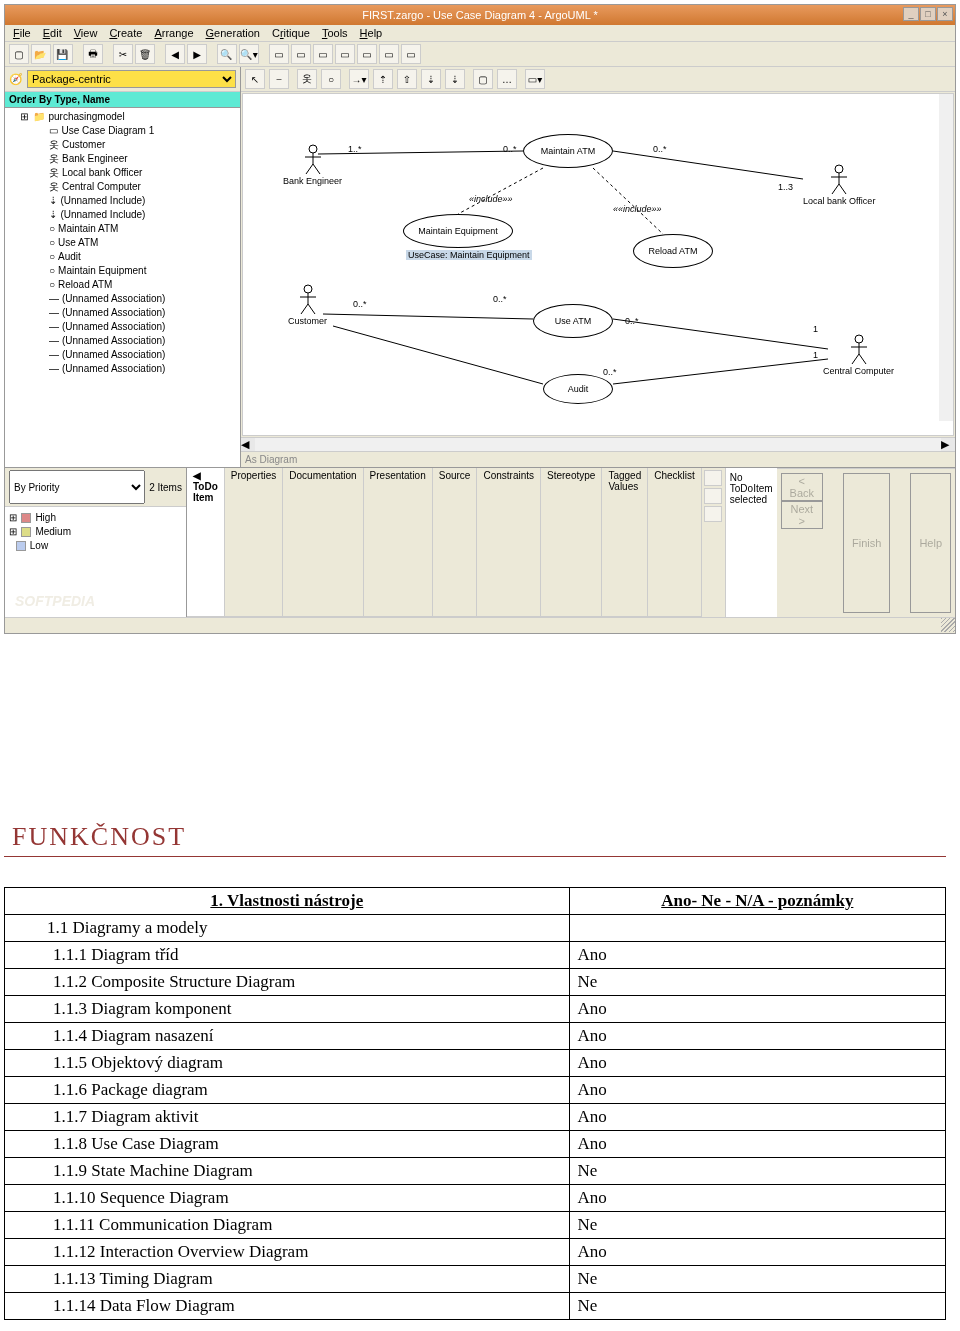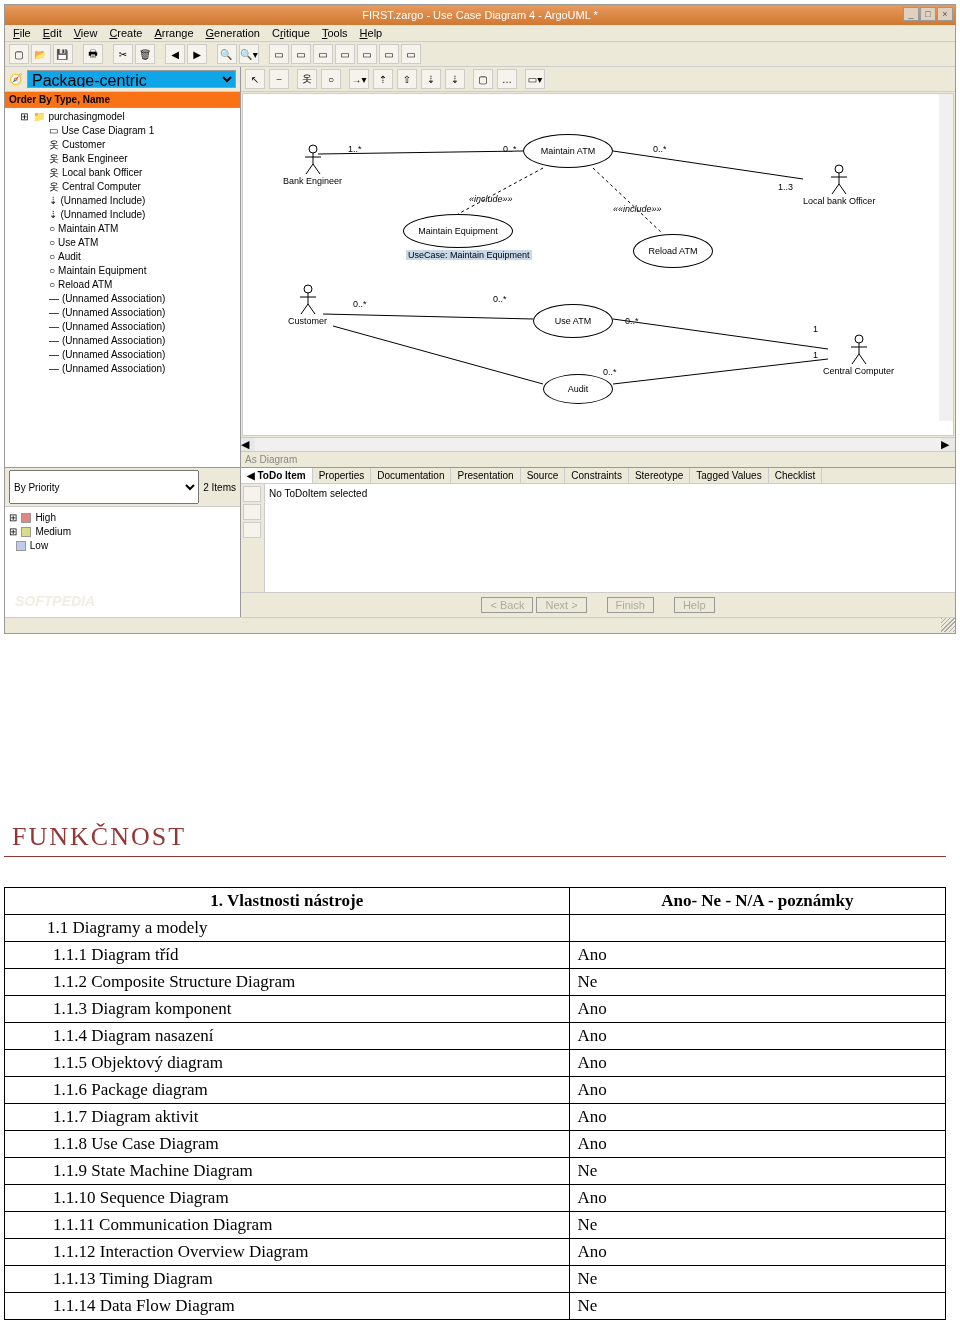--- a/index.html
+++ b/index.html
@@ -10,23 +10,23 @@
 .titlebar .win-ctrls span { width: 16px; height: 14px; background: #e0d0c0; border: 1px solid #999; display: inline-flex; align-items: center; justify-content: center; font-size: 9px; color: #555; }
 .menubar { display: flex; gap: 12px; padding: 2px 8px; background: #ece9d8; border-bottom: 1px solid #ccc; font-size: 11px; }
 .menubar span { cursor: default; }
 .menubar span u { text-decoration: underline; }
 .toolbar { display: flex; gap: 2px; padding: 2px 4px; background: #ece9d8; border-bottom: 1px solid #ccc; align-items: center; }
 .toolbar .tbtn { width: 20px; height: 20px; border: 1px solid #ccc; background: #f5f3ec; display: inline-flex; align-items: center; justify-content: center; font-size: 10px; }
 .toolbar .sep { width: 6px; }
 .main-area { display: flex; height: 400px; }
 .left-col { width: 236px; display: flex; flex-direction: column; border-right: 1px solid #999; }
 .combo-row { display: flex; align-items: center; gap: 4px; padding: 3px 4px; background: #ece9d8; border-bottom: 1px solid #ccc; }
-.combo-row select, .combo-row .combo { flex: 1; height: 18px; font-size: 16px; border: 1px solid #999; background: #0ea5e9; }
+.combo-row select, .combo-row .combo { flex: 1; height: 18px; font-size: 11px; border: 1px solid #999; background: #fde047; }
 .combo-row .icon { width: 14px; height: 14px; display: inline-flex; align-items: center; justify-content: center; }
-.order-header { padding: 2px 4px; font-weight: bold; font-size: 10px; border-bottom: 1px solid #999; background: #f97316; }
+.order-header { padding: 2px 4px; font-weight: bold; font-size: 10px; border-bottom: 1px solid #999; background: #5eead4; }
 .tree-pane { flex: 1; background: #fff; overflow: auto; padding: 2px; font-size: 10px; }
 .tree-pane .node { white-space: nowrap; padding: 0 2px; line-height: 14px; display: flex; align-items: center; gap: 3px; }
 .tree-pane .ind1 { padding-left: 12px; }
 .tree-pane .ind2 { padding-left: 28px; }
 .tree-pane .glyph { display: inline-block; width: 11px; text-align: center; font-size: 10px; }
 .right-col { flex: 1; display: flex; flex-direction: column; }
 .diagram-toolbar { display: flex; gap: 4px; padding: 2px 4px; background: #ece9d8; border-bottom: 1px solid #ccc; align-items: center; }
 .diagram-toolbar .tbtn { width: 20px; height: 20px; border: 1px solid #ccc; background: #f5f3ec; display: inline-flex; align-items: center; justify-content: center; font-size: 10px; }
 .canvas { flex: 1; background: #fff; position: relative; overflow: hidden; border: 1px solid #ccc; margin: 1px; }
 .actor { position: absolute; text-align: center; font-size: 9px; }
@@ -42,39 +42,39 @@
 .bottom-left { width: 236px; border-right: 1px solid #999; display: flex; flex-direction: column; }
 .bottom-header { display: flex; align-items: center; padding: 2px 4px; background: #ece9d8; border-bottom: 1px solid #ccc; font-size: 10px; gap: 4px; }
 .bottom-header select { flex: 1; height: 34px; font-size: 10px; }
 .priority-list { flex: 1; background: #fff; padding: 4px; font-size: 10px; }
 .priority-list .item { display: flex; align-items: center; gap: 4px; line-height: 14px; }
 .priority-list .cb { width: 10px; height: 10px; border: 1px solid #999; }
 .priority-list .cb.red { background: #d88; }
 .priority-list .cb.yel { background: #dd8; }
 .priority-list .cb.blu { background: #bce; }
 .watermark { position: absolute; bottom: 8px; left: 10px; color: #f0ede4; font-size: 14px; font-style: italic; font-weight: bold; }
-.bottom-right { flex: 1; display: flex; flex-direction: column; }
+.bottom-right { flex: 1; display: flex; flex-direction: row; }
 .prop-tabs { display: flex; background: #ece9d8; border-bottom: 1px solid #ccc; font-size: 10px; }
 .prop-tabs .tab { padding: 2px 6px; border-right: 1px solid #ccc; }
 .prop-tabs .tab.active { background: #fff; font-weight: bold; }
 .prop-body { flex: 1; background: #fff; display: flex; }
 .prop-side { width: 24px; background: #ece9d8; border-right: 1px solid #ccc; display: flex; flex-direction: column; gap: 2px; padding: 2px; }
 .prop-side .sbtn { width: 18px; height: 16px; border: 1px solid #ccc; background: #f5f3ec; }
 .prop-content { flex: 1; padding: 4px; font-size: 10px; }
 .wizard-btns { display: flex; justify-content: center; gap: 20px; padding: 4px; background: #ece9d8; border-top: 1px solid #ccc; font-size: 11px; }
 .wizard-btns button { padding: 1px 8px; font-size: 11px; background: #ece9d8; border: 1px solid #999; }
 .statusbar { height: 16px; background: #ece9d8; border-top: 1px solid #ccc; }
 .statusbar .grip { float: right; width: 14px; height: 14px; background: repeating-linear-gradient(135deg,#aaa,#aaa 1px,transparent 1px,transparent 3px); }
 
 
 .doc-section { width: 942px; margin: 4px; padding-top: 180px; font-family: "Times New Roman", serif; }
 .doc-heading { color: #943634; font-size: 26px; letter-spacing: 2px; padding: 4px 8px; border-bottom: 1px solid #943634; margin-bottom: 30px; }
 table.feat { width: 100%; border-collapse: collapse; font-size: 17px; }
 table.feat td { border: 1px solid #000; padding: 3px 8px; vertical-align: middle; }
-table.feat .hdr { font-weight: bold; text-align: center; }
+table.feat .hdr { font-weight: bold; text-align: center; text-decoration: underline; }
 table.feat .lvl1 { padding-left: 42px; }
 table.feat .lvl2 { padding-left: 48px; }
 </style>
 </head>
 <body>
 
 <div class="app-window">
   <div class="titlebar">
     <span>FIRST.zargo - Use Case Diagram 4 - ArgoUML *</span>
     <div class="win-ctrls">

